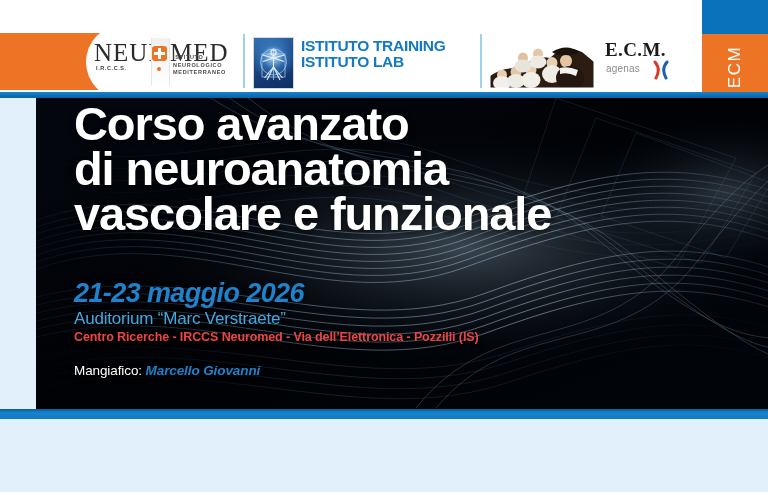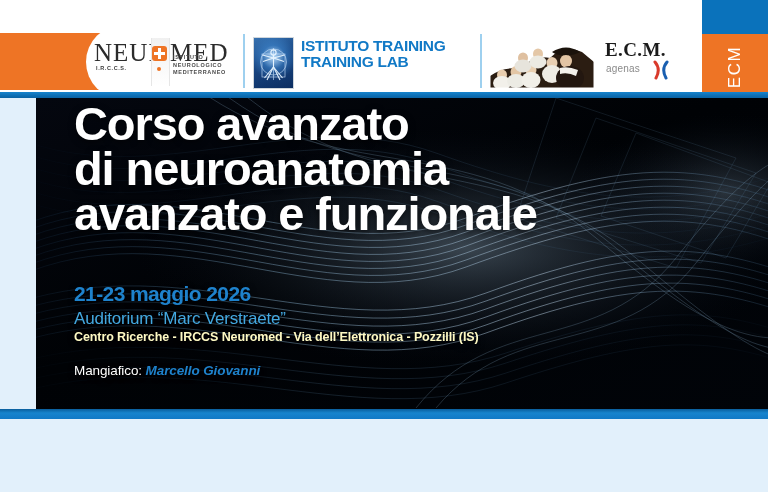--- a/index.html
+++ b/index.html
@@ -85,27 +85,27 @@
 
   .content{position:absolute;left:0;top:0;width:768px;height:311px;}
 
   .title{position:absolute;left:38px;top:3px;width:690px;
     color:#ffffff;font-weight:bold;font-size:47px;line-height:45px;
     letter-spacing:-1.1px;font-family:"Liberation Sans", sans-serif;
     text-shadow:0 2px 7px rgba(0,0,0,.65);}
   .title span{display:block;}
 
   .date-line{position:absolute;left:38px;top:182px;
-    color:#1e82cc;font-weight:bold;font-size:21px;line-height:27px;
-    letter-spacing:-.6px;text-shadow:0 2px 6px rgba(0,0,0,.7);}
+    color:#1e82cc;font-weight:bold;font-size:27px;line-height:27px;
+    letter-spacing:-.6px;text-shadow:0 2px 6px rgba(0,0,0,.7);font-style:italic;}
   .venue{position:absolute;left:38px;top:212px;
     color:#43a8e0;font-weight:normal;font-size:17px;line-height:17px;
     letter-spacing:-.2px;text-shadow:0 2px 6px rgba(0,0,0,.7);}
   .address{position:absolute;left:38px;top:233px;
-    color:#fef9c3;font-weight:bold;font-size:12.5px;line-height:13px;
+    color:#ef4444;font-weight:bold;font-size:12.5px;line-height:13px;
     letter-spacing:-.1px;text-shadow:0 2px 6px rgba(0,0,0,.75);}
 
   .people{position:absolute;left:38px;top:263px;width:700px;}
   .people .row{color:#ffffff;font-size:13.5px;line-height:19px;
     letter-spacing:-.1px;text-shadow:0 2px 6px rgba(0,0,0,.75);white-space:nowrap;}
   .people .row .name{color:#1e82cc;font-weight:bold;font-style:italic;}
 
   
   .footer-bar{position:absolute;left:0;top:409px;width:768px;height:10px;
     background:linear-gradient(to bottom,#0a5e9c 0%,#1784cd 40%,#1179c6 100%);}
@@ -160,21 +160,21 @@
           <line x1="19.5" y1="20" x2="30" y2="23.5"></line>
           <line x1="19.5" y1="29" x2="13" y2="42"></line>
           <line x1="19.5" y1="29" x2="26" y2="42"></line>
           <line x1="19.5" y1="29" x2="10.5" y2="40"></line>
           <line x1="19.5" y1="29" x2="28.5" y2="40"></line>
         </g>
       </svg>
     </div>
     <div class="anat-text">
       <span>ISTITUTO TRAINING</span>
-      <span>TRAINING LAB</span>
+      <span>ISTITUTO LAB</span>
     </div>
 
     <div class="divider" style="left:480px;top:34px;height:54px;"></div>
 
     <div class="painting">
       <svg width="104" height="52" viewBox="0 0 104 52">
         <rect x="0" y="0" width="104" height="52" fill="#ffffff"></rect>
         <path d="M0 52 L0 40 Q14 30 30 33 Q44 18 60 22 Q74 8 92 16 L104 26 L104 52 Z" fill="#2b1d12"></path>
         <g>
           <ellipse cx="12" cy="39" rx="5" ry="5.5" fill="#e8cdae"></ellipse>
@@ -293,21 +293,21 @@
           <path d="M600 35 L735 85 L690 160 L565 118 Z"></path>
         </g>
       </g>
     </svg>
 
     <div class="content">
 
       <div class="title">
         <span>Corso avanzato</span>
         <span>di neuroanatomia</span>
-        <span>avanzato e funzionale</span>
+        <span>vascolare e funzionale</span>
       </div>
 
       <div class="date-line">21-23 maggio 2026</div>
       <div class="venue">Auditorium “Marc Verstraete”</div>
       <div class="address">Centro Ricerche - IRCCS Neuromed - Via dell’Elettronica - Pozzilli (IS)</div>
 
       <div class="people">
         <div class="row">
           <span>Mangiafico:</span>
           <span class="name">Marcello Giovanni</span>

